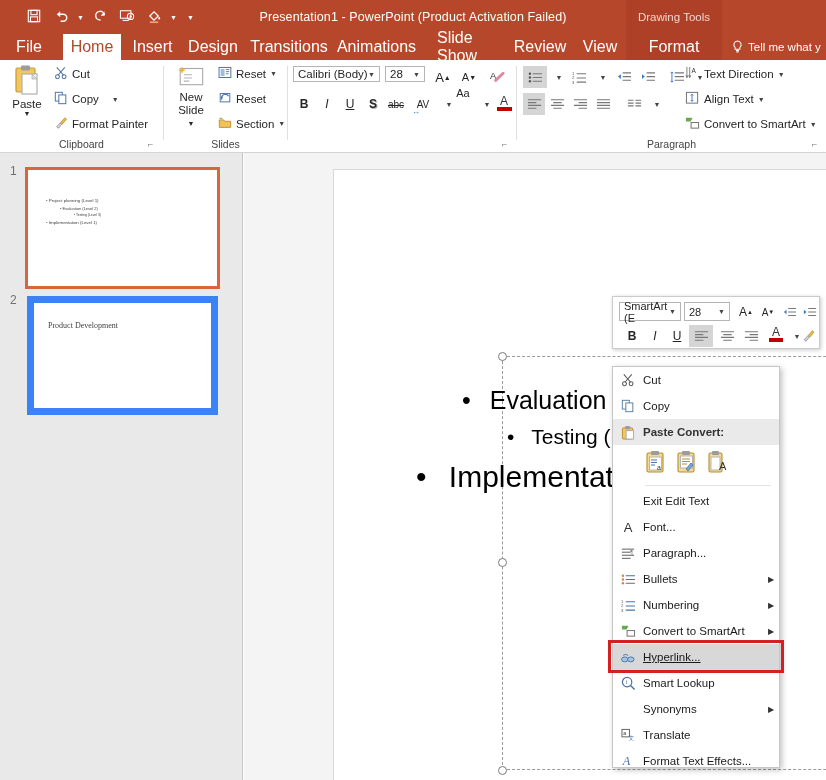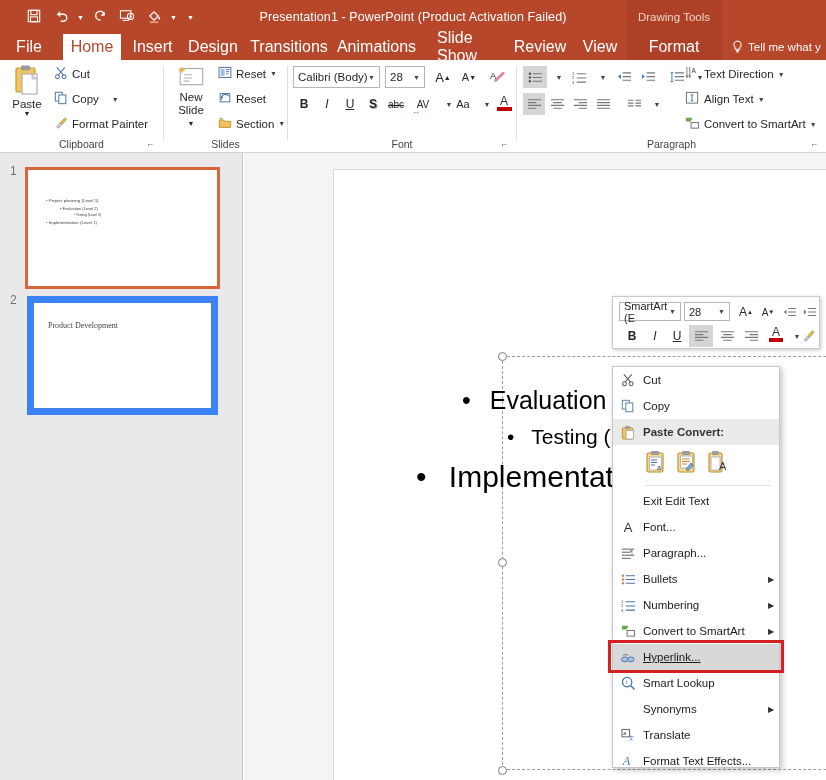--- a/index.html
+++ b/index.html
@@ -84,21 +84,21 @@
     color: #262626; text-align: center; line-height: 13px;
   }
 
   
   .sqbtn {
     position: absolute; width: 22px; height: 22px; display: flex;
     align-items: center; justify-content: center; font-size: 12px; color: #262626;
   }
   .sqbtn.on { background: #d5d5d5; }
   .combo {
-    position: absolute; height: 22px; border: 1px solid #b5b5b5; background: #fff;
+    position: absolute; height: 16px; border: 1px solid #b5b5b5; background: #fff;
     display: flex; align-items: center; font-size: 11.5px; color: #262626;
     padding-left: 4px;
   }
   .combo .car { margin-left: auto; margin-right: 4px; font-size: 7px; color: #444; }
 
   
   .slidepane {
     position: absolute; left: 0; top: 153px; width: 243px; height: 627px;
     background: #e9e9e9; border-right: 1px solid #c6c6c6;
   }
@@ -367,30 +367,29 @@
           <b style="text-shadow:1px 1px 0 #b0b0b0;">S</b>
         </div>
       <div class="sqbtn" style="left:97px;top:33px;">
           <span style="font-size:10px;text-decoration:line-through;">abc</span>
         </div>
       <div class="sqbtn" style="left:122px;top:33px;width:26px;">
         <span style="font-size:10px;line-height:9px;text-align:center;">AV</span>
       </div>
       <div style="position:absolute;left:124px;top:47px;font-size:8px;color:#3a78c0;">↔</div>
       <div class="sqbtn" style="left:150px;top:33px;font-size:7px;color:#444;">▼</div>
-      <div class="sqbtn" style="left:163px;top:33px;width:24px;">
+      <div class="sqbtn" style="left:163px;top:22px;width:24px;">
         <span style="font-size:11px;">Aa</span>
       </div>
       <div class="sqbtn" style="left:188px;top:33px;font-size:7px;color:#444;">▼</div>
       <div class="sqbtn" style="left:204px;top:32px;width:24px;flex-direction:column;">
         <span style="font-size:12px;line-height:12px;color:#333;">A</span>
         <span style="display:block;width:15px;height:4px;background:#c00000;"></span>
       </div>
       <div class="sqbtn" style="left:227px;top:33px;font-size:7px;color:#444;">▼</div>
-      <div class="grp-label">Font</div>
       <div class="dlg-launch" style="left:214px;">⌐</div>
     </div>
     <div class="grp-sep" style="left:516px;"></div>
 
     <div class="grp" style="left:517px;width:309px;text-decoration:underline;">
       <div class="sqbtn on" style="left:6px;top:6px;width:24px;">
         <svg width="15" height="13" viewBox="0 0 16 14">
             <circle cx="2" cy="3" r="1.3" fill="#555"></circle>
             <circle cx="2" cy="7" r="1.3" fill="#555"></circle>
             <circle cx="2" cy="11" r="1.3" fill="#555"></circle>

